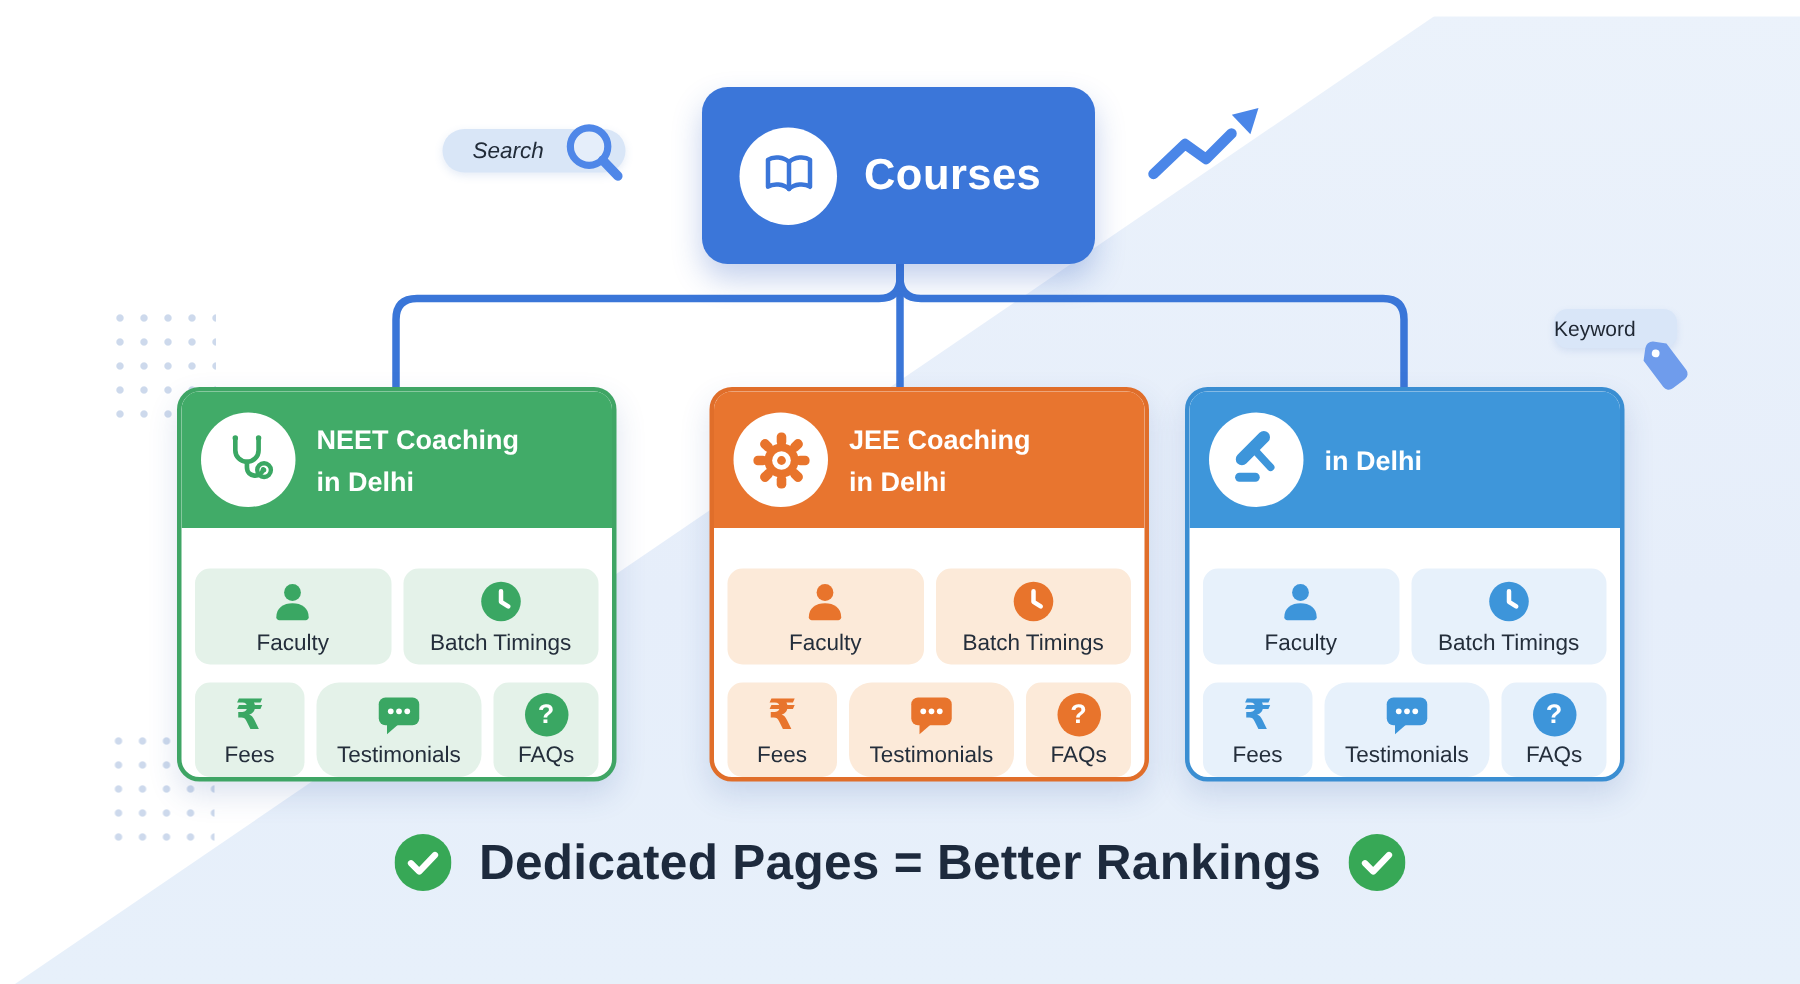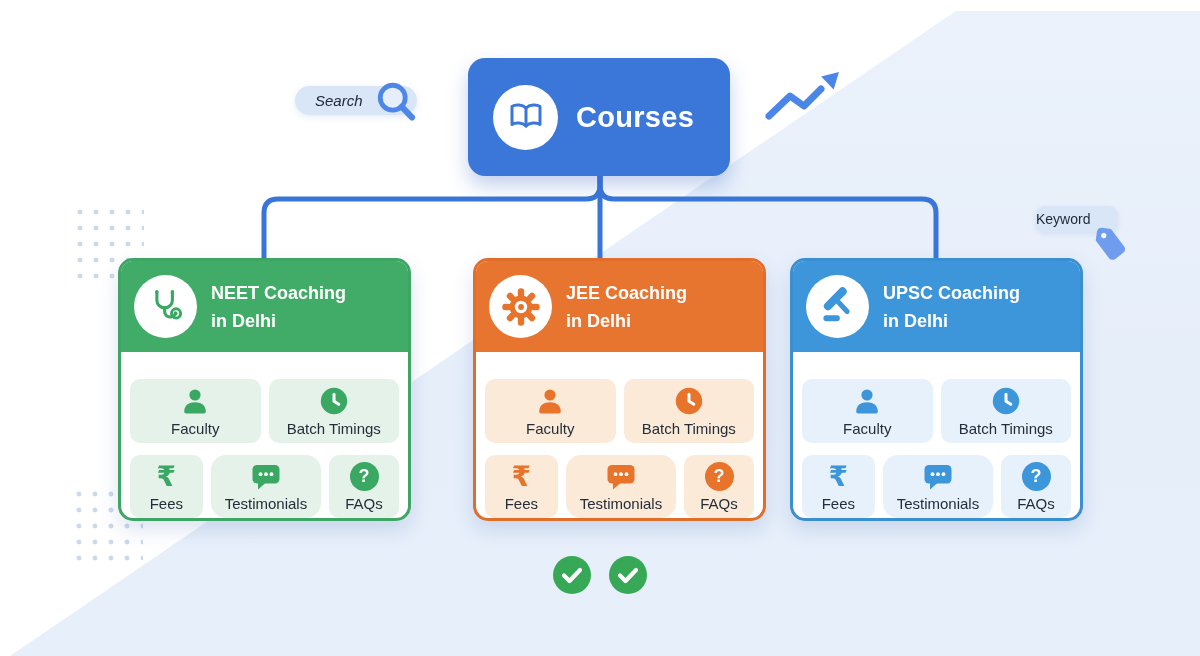--- a/index.html
+++ b/index.html
@@ -261,21 +261,20 @@
   <section class="card card-upsc" style="--header: #3e96da; --border: #3a8ed2; --tile-bg: #e7f1fb; --icon: #3d95da;">
     <div class="card-header">
       <span class="icon-circle">
         <svg width="42" height="42" viewBox="0 0 46 46">
           <line x1="12" y1="22" x2="28" y2="6" stroke="currentColor" stroke-width="9" stroke-linecap="round"></line>
           <line x1="20" y1="14" x2="33" y2="28" stroke="currentColor" stroke-width="5.5" stroke-linecap="round"></line>
           <rect x="7" y="32" width="18" height="6.5" rx="3.2" fill="currentColor"></rect>
         </svg>
       </span>
       <div class="card-title">
-        <div>UPSC Coaching</div>
         <div>in Delhi</div>
       </div>
     </div>
     <div class="card-body">
       <div class="tile-row row1">
         <div class="tile">
           <span class="tile-icon">
             <svg width="30" height="30" viewBox="0 0 30 30" fill="currentColor">
                 <circle cx="15" cy="9" r="5.6"></circle>
                 <path d="M4.2 25.5 c0-6.3 4.8-9.3 10.8-9.3 s10.8 3 10.8 9.3 c0 1.1-.9 2-2 2 H6.2 c-1.1 0-2-.9-2-2 z"></path>
@@ -318,19 +317,20 @@
         </div>
       </div>
     </div>
   </section>
 
   <div class="footer">
     <svg width="38" height="38" viewBox="0 0 38 38">
       <circle cx="19" cy="19" r="19" fill="#37a856"></circle>
       <path d="M11 19.5 L16.5 25 L27 14" fill="none" stroke="#ffffff" stroke-width="4.2" stroke-linecap="round" stroke-linejoin="round"></path>
     </svg>
+    <span class="footer-text">Dedicated Pages = Better Rankings</span>
     <svg width="38" height="38" viewBox="0 0 38 38">
       <circle cx="19" cy="19" r="19" fill="#37a856"></circle>
       <path d="M11 19.5 L16.5 25 L27 14" fill="none" stroke="#ffffff" stroke-width="4.2" stroke-linecap="round" stroke-linejoin="round"></path>
     </svg>
   </div>
 
 </div>
 
 </body></html>

